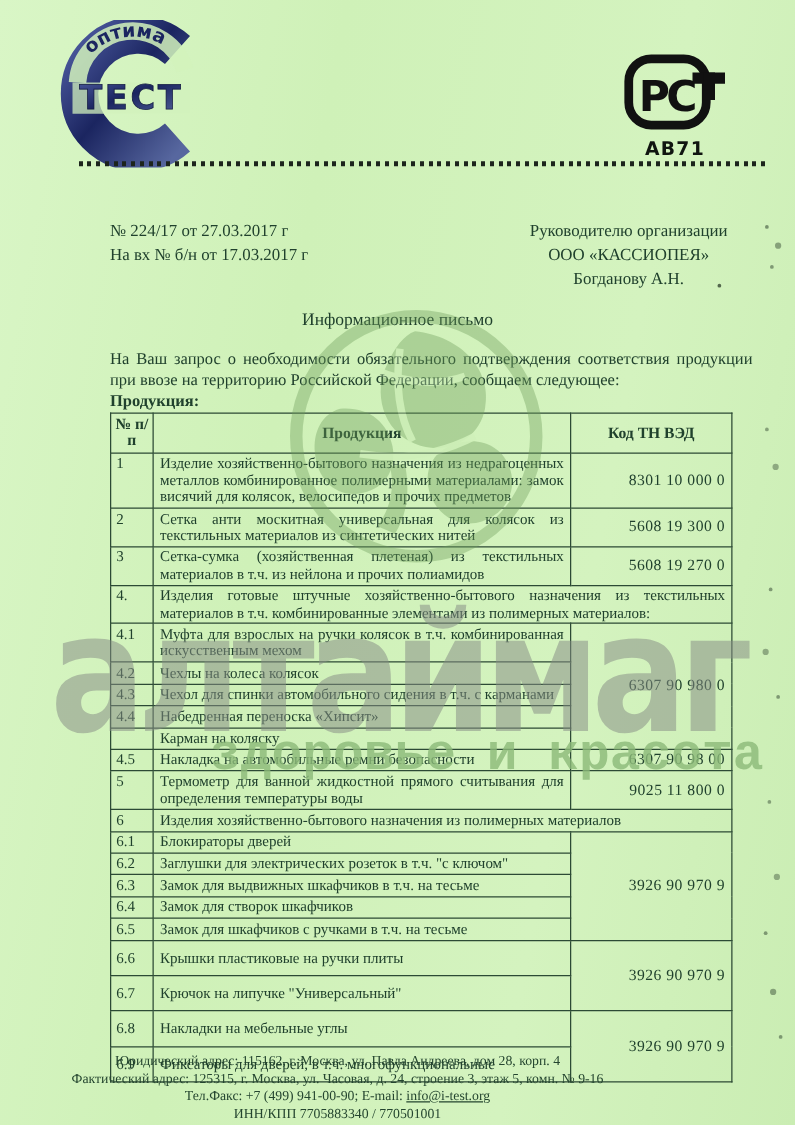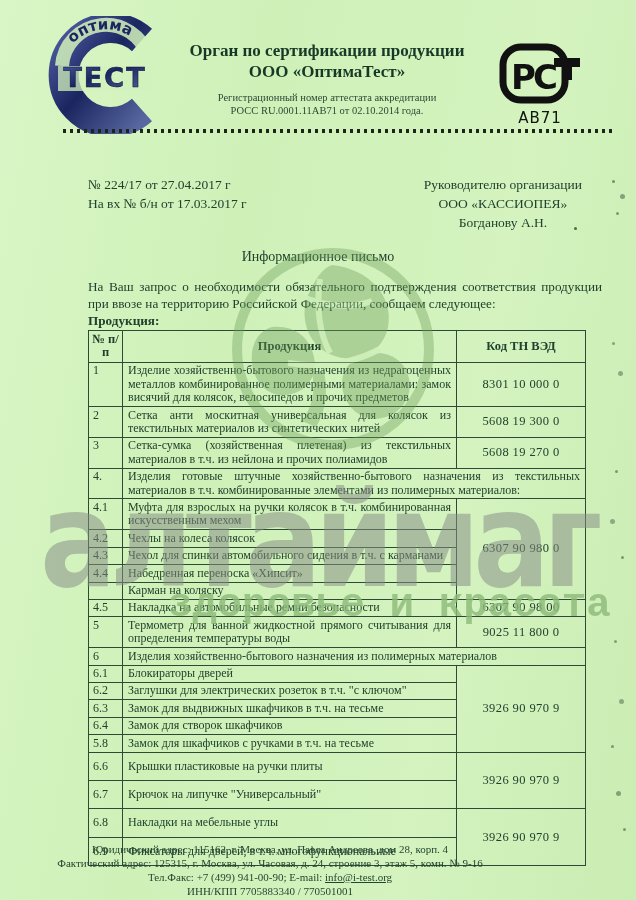--- a/index.html
+++ b/index.html
@@ -10,39 +10,39 @@
     font-family:"Liberation Serif","DejaVu Serif",serif;
     color:#20412d;
   }
   
   .logo{position:absolute;left:32px;top:16px;width:148px;height:118px;}
   .org-block{position:absolute;left:166px;top:40px;width:322px;text-align:center;}
   .org-line{font-weight:bold;font-size:17px;line-height:21px;color:#173826;}
   .reg-line{font-size:10.5px;line-height:13px;color:#2a4a35;}
   .reg-first{margin-top:9px;}
   .rst-block{position:absolute;left:492px;top:42px;width:96px;text-align:center;}
-  .rst-code{font-weight:normal;font-size:15px;letter-spacing:1px;color:#101510;
+  .rst-code{font-weight:bold;font-size:15px;letter-spacing:1px;color:#101510;
     font-family:"DejaVu Sans","Liberation Sans",sans-serif;margin-top:1px;}
   .dotted-rule{position:absolute;left:63px;top:129px;width:551px;height:3.6px;
     background:repeating-linear-gradient(90deg,#1c241c 0 3.2px,transparent 3.2px 7px);}
   
   .ref-block{position:absolute;left:88px;top:175px;font-size:13.5px;line-height:19px;}
   .recipient-block{position:absolute;right:54px;top:175px;text-align:center;font-size:13.5px;line-height:19px;}
   .letter-title{position:absolute;left:0;top:249px;width:636px;text-align:center;font-size:14px;}
   .intro{position:absolute;left:88px;top:279px;width:514px;font-size:13.2px;line-height:16.5px;text-align:justify;}
   .products-label{position:absolute;left:88px;top:313px;font-size:13.2px;font-weight:bold;}
   
   .tbl-wrap{position:absolute;left:88px;top:330px;width:497px;}
   table{border-collapse:collapse;table-layout:fixed;width:497px;font-size:12px;line-height:13.4px;border-radius:27px;}
   th,td{border:1px solid #2c4a35;}
   thead th{font-weight:bold;text-align:center;padding:2px 2px;font-size:12.5px;}
   td{padding:1.5px 5px;vertical-align:top;}
   td.c-num{padding-left:4px;}
   td.c-prod{text-align:justify;}
-  td.c-code{text-align:center;vertical-align:middle;letter-spacing:.4px;font-size:12.5px;}
+  td.c-code{text-align:right;vertical-align:middle;letter-spacing:.4px;font-size:12.5px;}
   tbody tr:nth-child(n+18) td{padding-top:7px;padding-bottom:7px;margin-left:36px;}
   
   .footer{position:absolute;left:0;top:842px;width:540px;text-align:center;font-size:11px;line-height:14px;color:#24452f;}
   .email{text-decoration:underline;}
   
   .emblem{position:absolute;left:228px;top:243px;width:210px;height:212px;opacity:.38;pointer-events:none;}
   .wm-brand{position:absolute;left:40px;top:474px;width:640px;font-family:"DejaVu Sans","Liberation Sans",sans-serif;
     font-weight:bold;font-size:132px;line-height:1;letter-spacing:-8px;color:#878d86;opacity:.52;
     transform:scaleX(.86);transform-origin:left top;pointer-events:none;white-space:nowrap;}
   .wm-tagline{position:absolute;left:168px;top:585px;font-family:Liberation Mono, monospace;
@@ -73,42 +73,36 @@
     </defs>
     <path d="M 110 24 A 47 47 0 1 0 110 94" fill="none" stroke="url(#navyg)" stroke-width="30"></path>
     <path d="M 30 50 A 44 44 0 0 1 116 40" fill="none" stroke="#d2f2bc" stroke-width="14" opacity=".85"></path>
     <text font-family="DejaVu Sans, Liberation Sans, sans-serif" font-size="15" font-weight="bold" fill="#1b2560">
       <textPath href="#arcp" startOffset="50%" text-anchor="middle">оптима</textPath>
     </text>
     <rect x="26" y="50" width="94" height="25" fill="#d2f2bc" opacity=".75"></rect>
     <text x="73" y="71" text-anchor="middle" font-family="DejaVu Sans, Liberation Sans, sans-serif" font-size="27" font-weight="bold" letter-spacing="2" fill="url(#navyg)" stroke="#10173f" stroke-width=".6">ТЕСТ</text>
   </svg>
 
-  <div class="org-block">
-    <div class="org-line">Орган по сертификации продукции</div>
-    <div class="org-line">ООО «ОптимаТест»</div>
-    <div class="reg-line reg-first">Регистрационный номер аттестата аккредитации</div>
-    <div class="reg-line">РОСС RU.0001.11АВ71 от 02.10.2014 года.</div>
-  </div>
 
   <div class="rst-block">
     <svg width="84" height="62" viewBox="0 0 84 62">
       <rect x="5" y="5" width="62" height="53" rx="18" fill="none" stroke="#111" stroke-width="7"></rect>
       <text x="13" y="47" font-family="DejaVu Sans, Liberation Sans, sans-serif" font-size="34" font-weight="bold" fill="#111">Р</text>
       <text x="35" y="47" font-family="DejaVu Sans, Liberation Sans, sans-serif" font-size="34" font-weight="bold" fill="#111">С</text>
       <rect x="56" y="16" width="26" height="9" fill="#111"></rect>
       <rect x="65" y="16" width="9" height="22" fill="#111"></rect>
     </svg>
     <div class="rst-code">АВ71</div>
   </div>
 
   <div class="dotted-rule"></div>
 
   <div class="ref-block">
-    <div>№ 224/17 от 27.04.2017 г</div>
+    <div>№ 224/17 от 27.03.2017 г</div>
     <div>На вх № б/н от 17.03.2017 г</div>
   </div>
 
   <div class="recipient-block">
     <div>Руководителю организации</div>
     <div>ООО «КАССИОПЕЯ»</div>
     <div>Богданову А.Н.</div>
   </div>
 
   <div class="letter-title">Информационное письмо</div>
@@ -197,21 +191,21 @@
           </tr>
           <tr>
             <td class="c-num">6.3</td>
             <td class="c-prod">Замок для выдвижных шкафчиков в т.ч. на тесьме</td>
           </tr>
           <tr>
             <td class="c-num">6.4</td>
             <td class="c-prod">Замок для створок шкафчиков</td>
           </tr>
           <tr>
-            <td class="c-num">5.8</td>
+            <td class="c-num">6.5</td>
             <td class="c-prod">Замок для шкафчиков с ручками в т.ч. на тесьме</td>
           </tr>
           <tr>
             <td class="c-num">6.6</td>
             <td class="c-prod">Крышки пластиковые на ручки плиты</td>
             <td class="c-code" rowspan="2">3926 90 970 9</td>
           </tr>
           <tr>
             <td class="c-num">6.7</td>
             <td class="c-prod">Крючок на липучке "Универсальный"</td>

